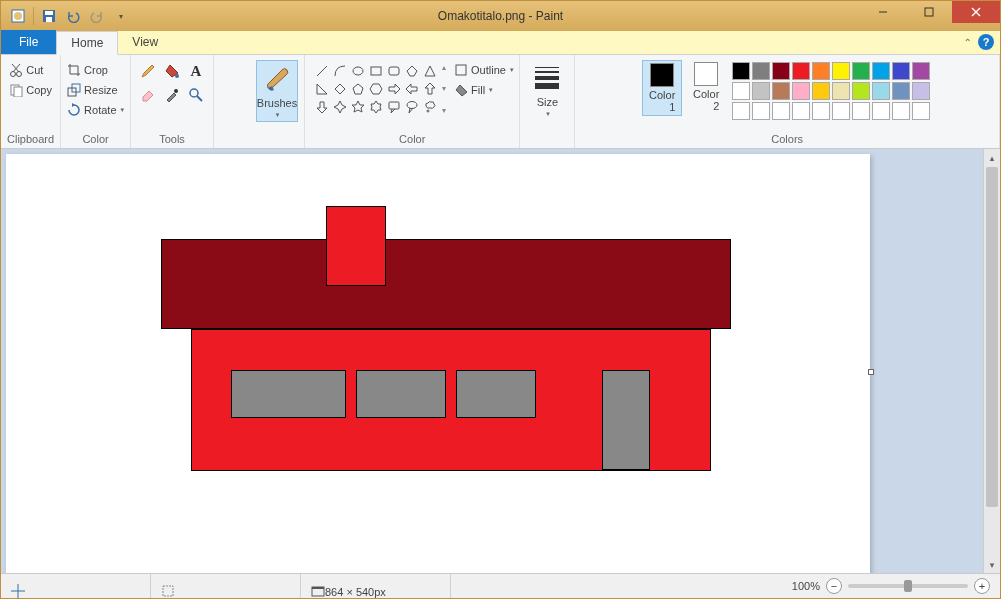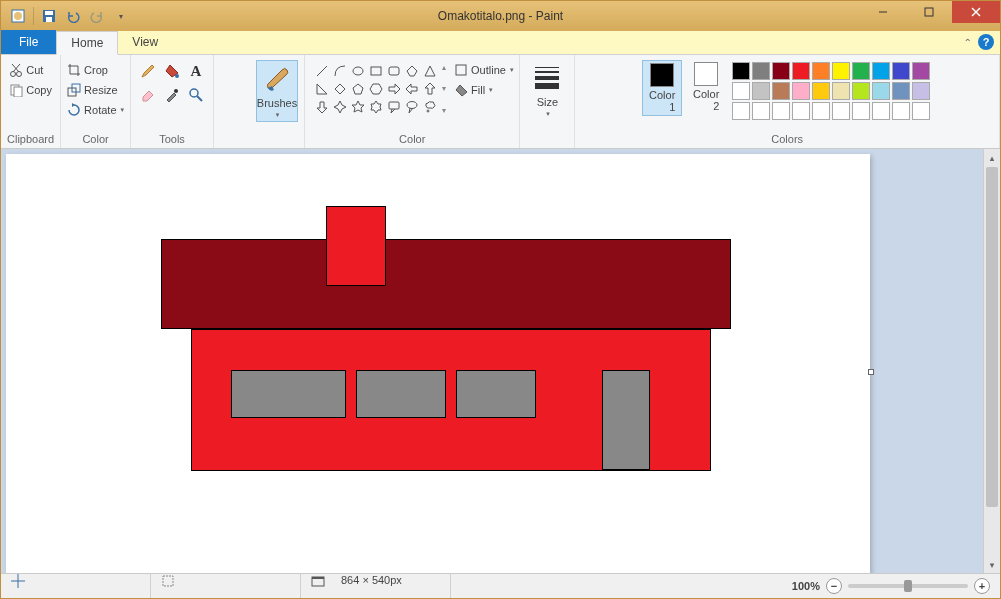--- a/index.html
+++ b/index.html
@@ -63,23 +63,23 @@
 .canvas-wrap { margin: 5px; background: white; box-shadow: 2px 2px 5px rgba(0,0,0,0.2); width: 864px; height: 430px; position: relative; }
 .scrollbar-v { position: absolute; right: 0; top: 0; bottom: 0; width: 17px; background: #e8e8e8; border-left: 1px solid #ccc; }
 .scroll-thumb-v { position: absolute; left: 2px; right: 2px; top: 18px; height: 340px; background: #c2c2c2; border-radius: 2px; }
 .scroll-arrow { position: absolute; left: 0; right:0; height: 17px; display:flex; align-items:center; justify-content:center; font-size:9px; color:#666; }
 
 
 .house { position: absolute; }
 
 
 .statusbar { height: 25px; background: #f0f0f0; border-top: 1px solid #cacaca; display: flex; align-items: center; font-size: 11px; color: #444; }
-.status-cell { display: flex; align-items: flex-start; gap: 16px; padding: 0 10px; border-right: 1px solid #d0d0d0; height: 100%; }
+.status-cell { display: flex; align-items: flex-end; gap: 0; padding: 0 10px; border-right: 1px solid #d0d0d0; height: 100%; }
 .status-cell.wide { width: 150px; }
-.zoom-area { margin-left: auto; display: flex; align-items: center; gap: 6px; padding: 0 10px; font-weight: bold; }
+.zoom-area { margin-left: auto; display: flex; align-items: center; gap: 6px; padding: 0 10px; }
 .zoom-slider { width: 120px; height: 4px; background: #ccc; position: relative; border-radius: 2px; }
 .zoom-thumb { position: absolute; left: 50%; top: -4px; width: 8px; height: 12px; background: #999; margin-left: -4px; border-radius: 2px; }
 .zoom-btn { width: 16px; height: 16px; border: 1px solid #999; border-radius: 50%; display: flex; align-items: center; justify-content: center; font-size: 11px; cursor: pointer; background:white; }
 
 .dd-arrow { font-size: 7px; color: #666; margin-left:1px; }
 </style>
 </head>
 <body>
 
 <div class="window">

